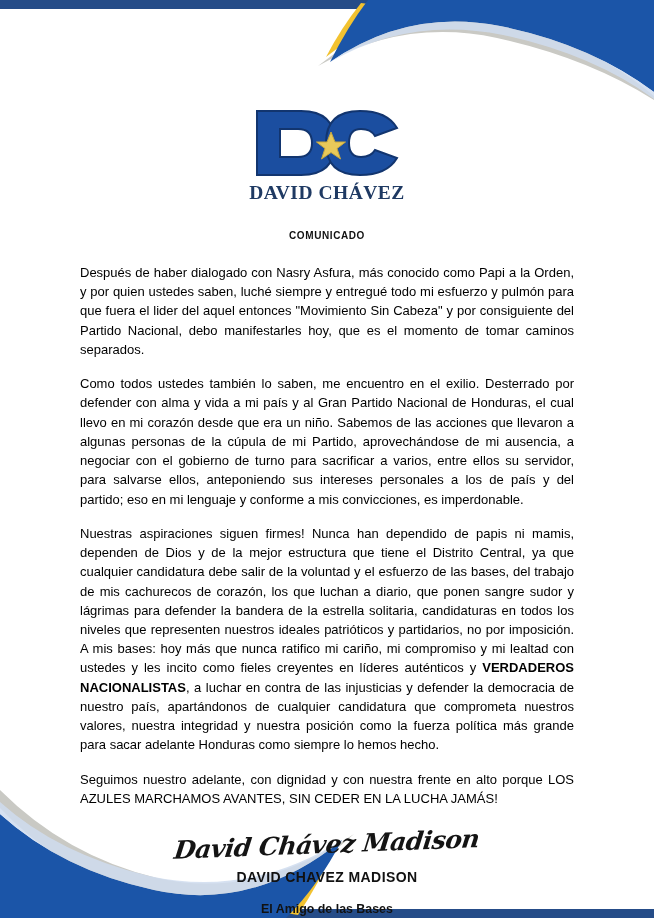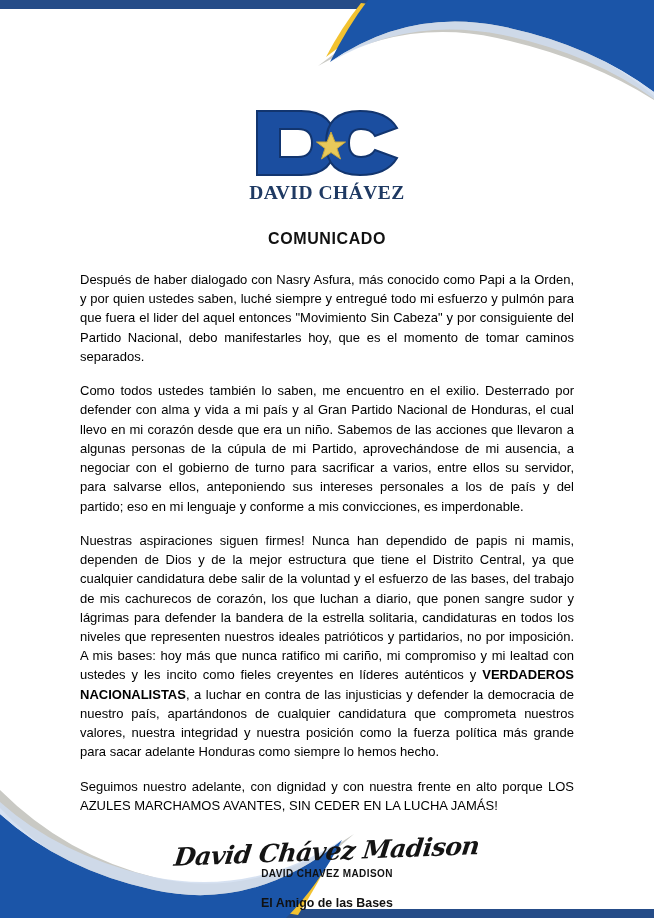--- a/index.html
+++ b/index.html
@@ -55,21 +55,21 @@
     font-weight: bold;
     letter-spacing: 0.5px;
     color: #1f3a63;
     white-space: nowrap;
   }
 
   
   .doc-title {
     margin-top: 26px;
     text-align: center;
-    font-size: 16px;
+    font-size: 10px;
     font-weight: bold;
     letter-spacing: 0.6px;
     color: #111111;
   }
 
   
   .body-copy { margin-top: 22px; }
 
   .para {
     text-align: justify;
@@ -91,22 +91,22 @@
     font-style: italic;
     font-size: 25px;
     font-weight: bold;
     color: #141414;
     letter-spacing: -0.6px;
     transform: skewX(-9deg) rotate(-2.2deg);
     display: inline-block;
     white-space: nowrap;
   }
   .signer-name {
-    margin-top: 2px;
-    font-size: 10px;
+    margin-top: 10px;
+    font-size: 14px;
     font-weight: bold;
     letter-spacing: 0.4px;
     color: #111111;
   }
   .signer-tagline {
     margin-top: 17px;
     font-size: 12.4px;
     font-weight: bold;
     color: #111111;
   }

